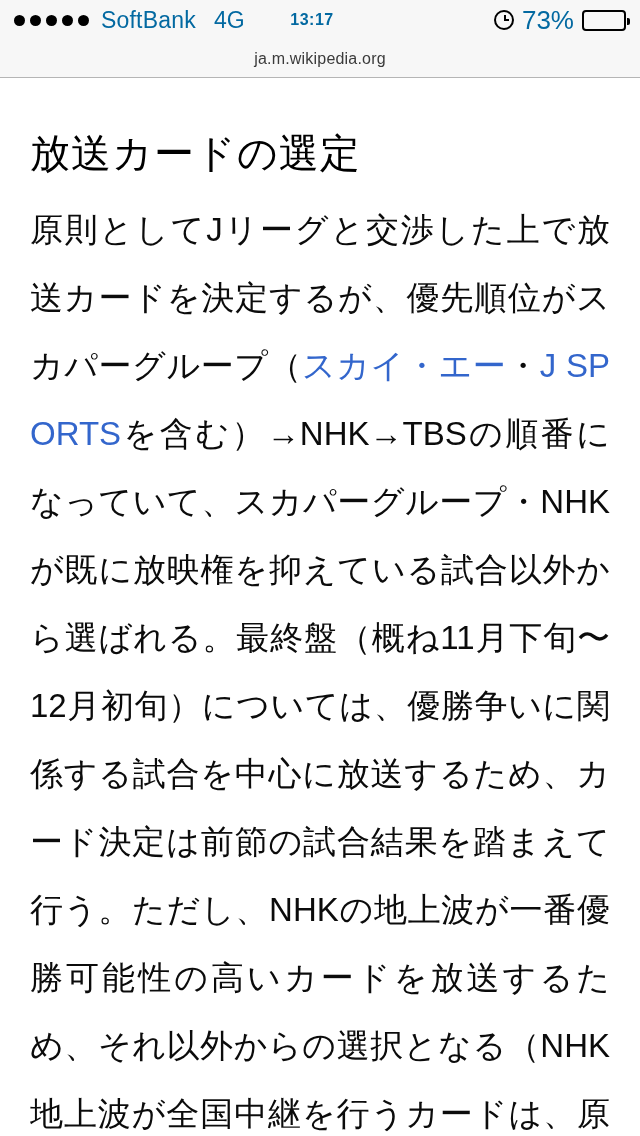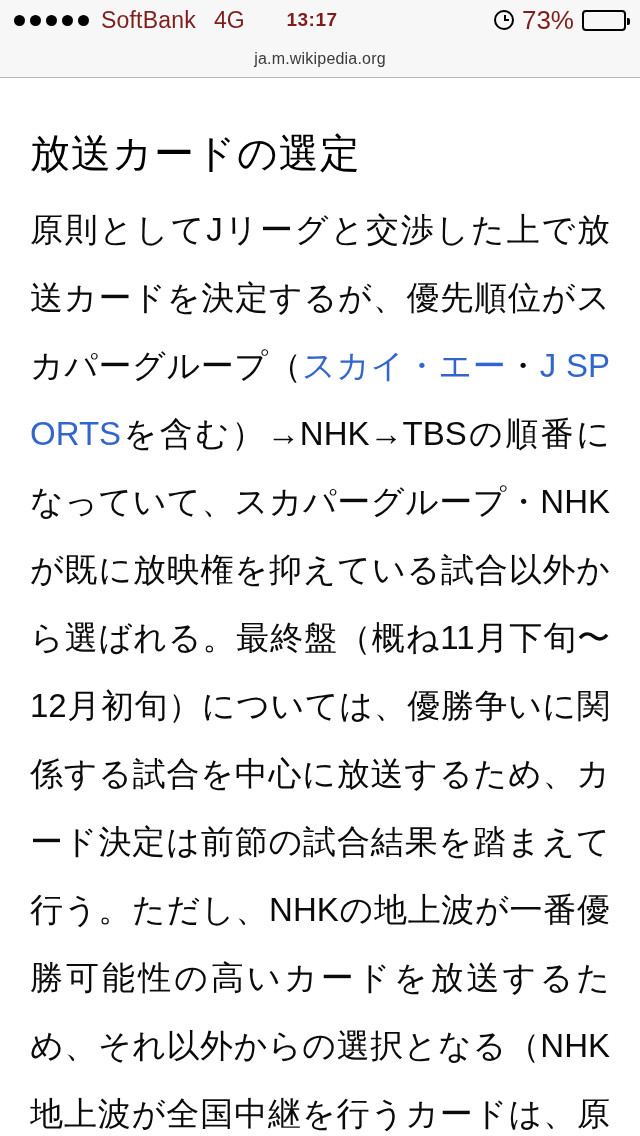--- a/index.html
+++ b/index.html
@@ -17,21 +17,21 @@
 
   
   .status-bar {
     height: 40px;
     background: #f7f7f7;
     display: flex;
     align-items: center;
     padding: 16px 14px;
     box-sizing: border-box;
     font-size: 23px;
-    color: #7f1d1d;
+    color: #0369a1;
     position: relative;
   }
   .signal-dots {
     display: flex;
     align-items: center;
     gap: 5px;
   }
   .signal-dots i {
     display: block;
     width: 11px;
@@ -48,21 +48,21 @@
   .network {
     margin-left: 18px;
     font-size: 23px;
     font-weight: 500;
   }
   .clock {
     position: absolute;
     left: 0;
     right: 16px;
     text-align: center;
-    font-size: 19px;
+    font-size: 16px;
     font-weight: bold;
     letter-spacing: 0.5px;
   }
   .status-right {
     margin-left: auto;
     display: flex;
     align-items: center;
     gap: 8px;
     position: relative;
     z-index: 2;

